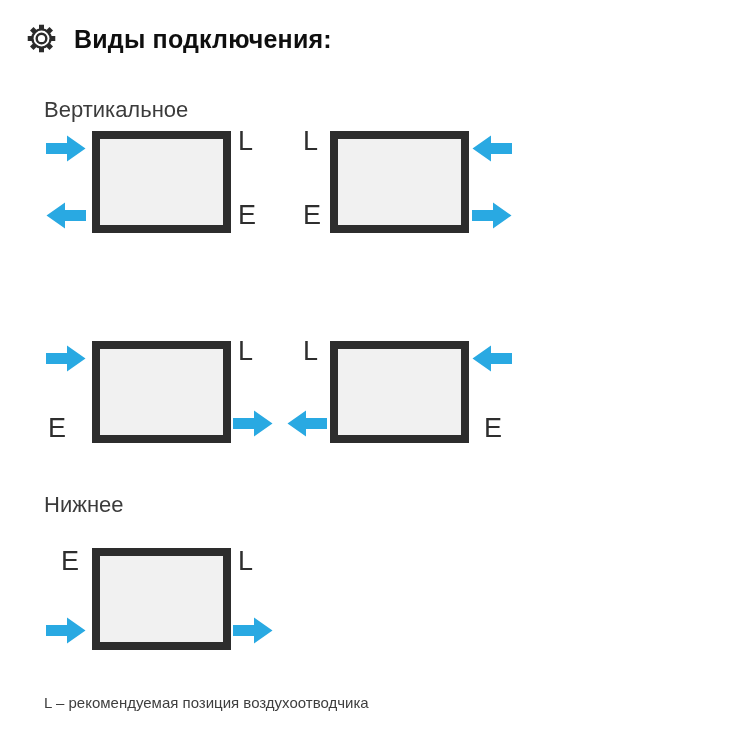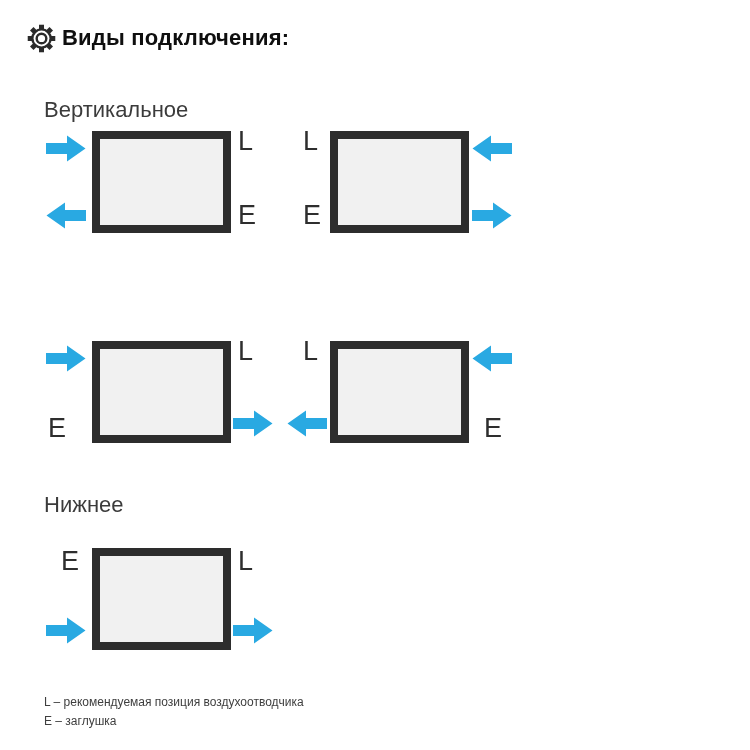--- a/index.html
+++ b/index.html
@@ -19,22 +19,22 @@
   
   .gear {
     position: absolute;
     left: 26px; top: 23px;
     width: 31px; height: 31px;
     color: #2b2b2b;
   }
   .gear svg { display: block; width: 100%; height: 100%; }
   .page-title {
     position: absolute;
-    left: 62px; top: 27px;
-    font-size: 22px;
+    left: 74px; top: 27px;
+    font-size: 25px;
     font-weight: 700;
     color: #0f0f0f;
     letter-spacing: 0.2px;
     line-height: 1;
   }
   
   .section-label {
     position: absolute;
     font-size: 22px;
     line-height: 1;
@@ -57,21 +57,21 @@
     position: absolute;
     width: 40px; height: 27px;
     color: var(--arrow-blue, #29a9e2);
   }
   .arrow svg { display: block; width: 100%; height: 100%; }
   .arrow.dir-left svg { transform: scaleX(-1); }
   
   .legend {
     position: absolute;
     left: 44px; top: 693px;
-    font-size: 12px;
+    font-size: 15px;
     line-height: 19px;
     color: #3e3e3e;
   }
 </style>
 </head>
 <body>
 
 <div class="page">
 
   <span class="gear">
@@ -159,16 +159,15 @@
       </svg>
   </span>
   <span class="arrow dir-right" style="left:233px;top:617px">
     <svg viewBox="0 0 40 27">
         <polygon fill="currentColor" points="0,8 21,8 21,0.5 39.5,13.5 21,26.5 21,19 0,19"></polygon>
       </svg>
   </span>
 
   <div class="legend">
     <div>L – рекомендуемая позиция воздухоотводчика</div>
-    <div>E – заглушка</div>
   </div>
 
 </div>
 
 </body></html>

